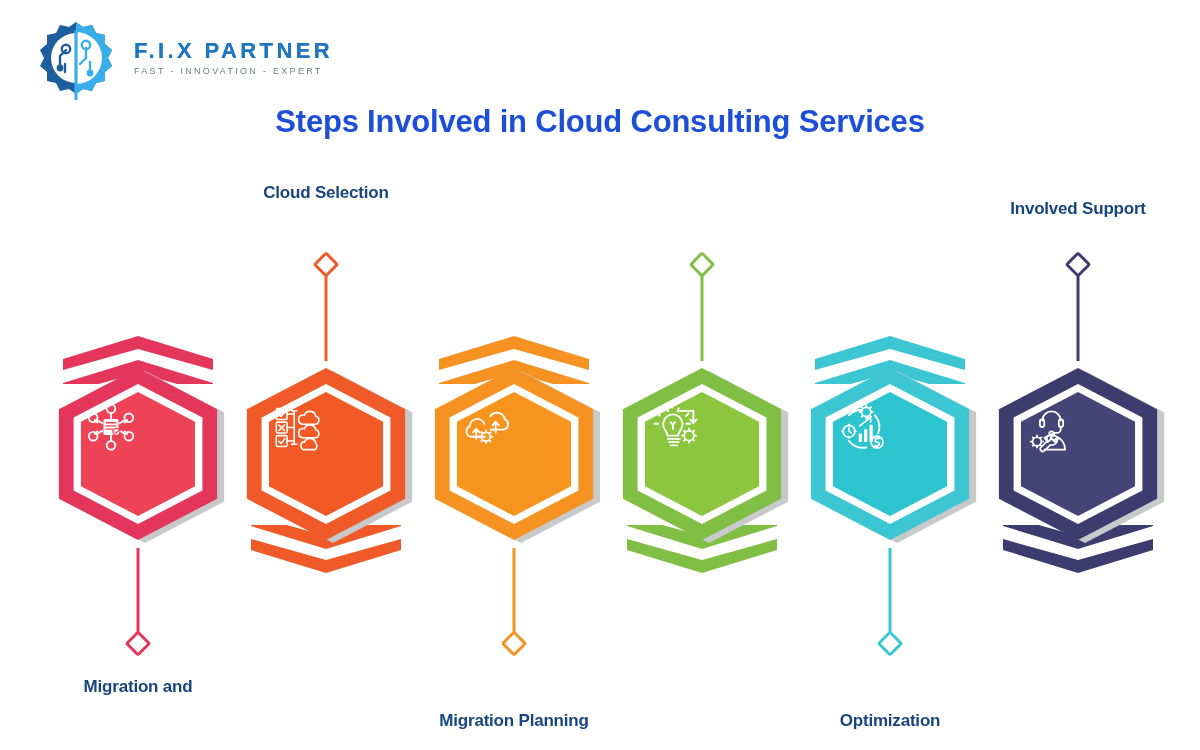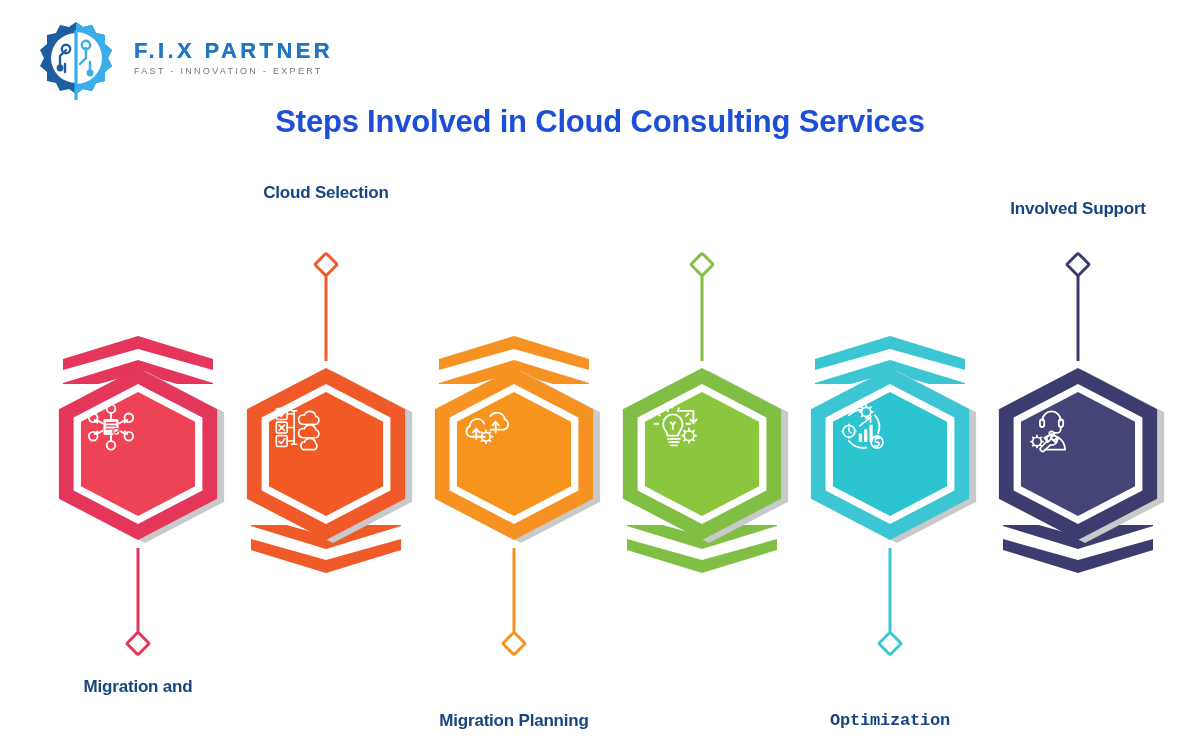--- a/index.html
+++ b/index.html
@@ -253,21 +253,21 @@
     </g>
     <g fill="none" stroke="#fff" stroke-width="3.2" stroke-linejoin="round">
       <circle cx="76" cy="66" r="9"></circle>
       <path d="M76 51.5 v5.5 M76 75 v5.5 M61.5 66 h5.5 M85 66 h5.5
                M65.7 55.7 l3.9 3.9 M82.4 72.4 l3.9 3.9 M65.7 76.3 l3.9 -3.9 M82.4 59.6 l3.9 -3.9"></path>
     </g>
       </g>
     </svg>
       </div>
     </div>
-    <div class="step" style="left: 790px; font-family: Liberation Mono, monospace;">
+    <div class="step" style="left: 790px;">
       <div class="step-label label-bot-1l">
         <div>Optimization</div>
       </div>
       <div class="conn conn-bot" style="color: rgb(60, 198, 212);">
         <div class="line" style="background:#3cc6d4"></div>
      <div class="dia"></div>
       </div>
       <div class="chev chev-top"><svg width="150" height="48" viewBox="0 0 150 48">
     <g fill="#3cc6d4">
       <path d="M75 0 L150 23 L150 34 L75 13 L0 34 L0 23 Z"></path>

